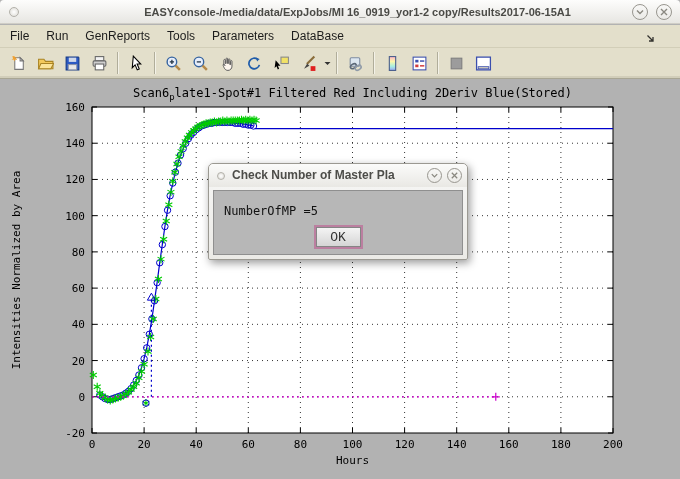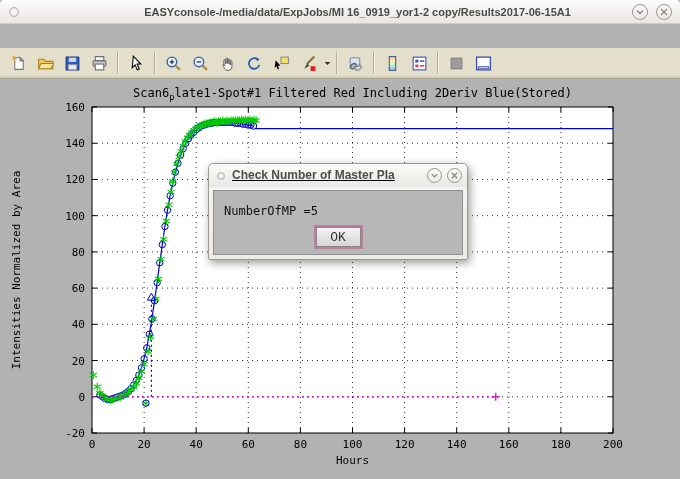--- a/index.html
+++ b/index.html
@@ -57,21 +57,20 @@
   
   .dialog {
     position:absolute; left:208px; top:83px; width:260px; height:97px;
     background:linear-gradient(#f7f7f6,#ebeae6);
     border:1px solid #9b9992; border-radius:5px 5px 2px 2px;
     box-shadow:2px 3px 8px rgba(0,0,0,.4);
   }
   .dialog-titlebar {
     position:relative; height:23px; border-radius:5px 5px 0 0;
     background:linear-gradient(#fbfbfa,#e9e8e4);
-    text-decoration:underline;
   }
   .dialog-title {
     font-size:12px; font-weight:bold; color:#4d4d49; line-height:23px;
     padding-left:23px; margin-right:50px; white-space:nowrap; overflow:hidden;
   }
   .dialog .wm-circle { left:8px; top:8px; width:8px; height:8px; }
   .dialog .tb-buttons { right:5px; top:4px; gap:5px; }
   .dialog .round-btn { width:15px; height:15px; }
   .dialog-body {
     position:absolute; left:4px; right:4px; top:26px; bottom:4px;
@@ -108,20 +107,33 @@
       <button class="round-btn" aria-label="close">
         <span>
           <svg width="10" height="10" viewBox="0 0 10 10">
               <path d="M2 2l6 6M8 2l-6 6" fill="none" stroke="#8a8880" stroke-width="1.4"></path>
             </svg>
         </span>
       </button>
     </div>
   </div>
 
+  <div class="menubar">
+    <span class="menu-item">File</span>
+    <span class="menu-item">Run</span>
+    <span class="menu-item">GenReports</span>
+    <span class="menu-item">Tools</span>
+    <span class="menu-item">Parameters</span>
+    <span class="menu-item">DataBase</span>
+    <span class="menu-overflow">
+      <svg width="9" height="9" viewBox="0 0 9 9">
+          <path d="M1.5 1.5l5.5 5.5M7 3v4H3" fill="none" stroke="#33322e" stroke-width="1.3"></path>
+        </svg>
+    </span>
+  </div>
 
   <div class="toolbar">
     <button class="tbtn" style="border:none;background:none">
       <svg width="17" height="17" viewBox="0 0 16 16">
           <path d="M4.5 2.5h5l3 3v8h-8z" fill="#fff" stroke="#777"></path>
           <path d="M9.5 2.5l3 3h-3z" fill="#ddd" stroke="#777"></path>
           <path d="M4 1l1 1.7L7 2l-1.4 1.4L7 5 4.9 4.3 4 6 3.4 4.2 1.5 4.5 3 3 2 1.5z" fill="#f0a030"></path>
         </svg>
     </button>
     <button class="tbtn" style="border:none;background:none">

